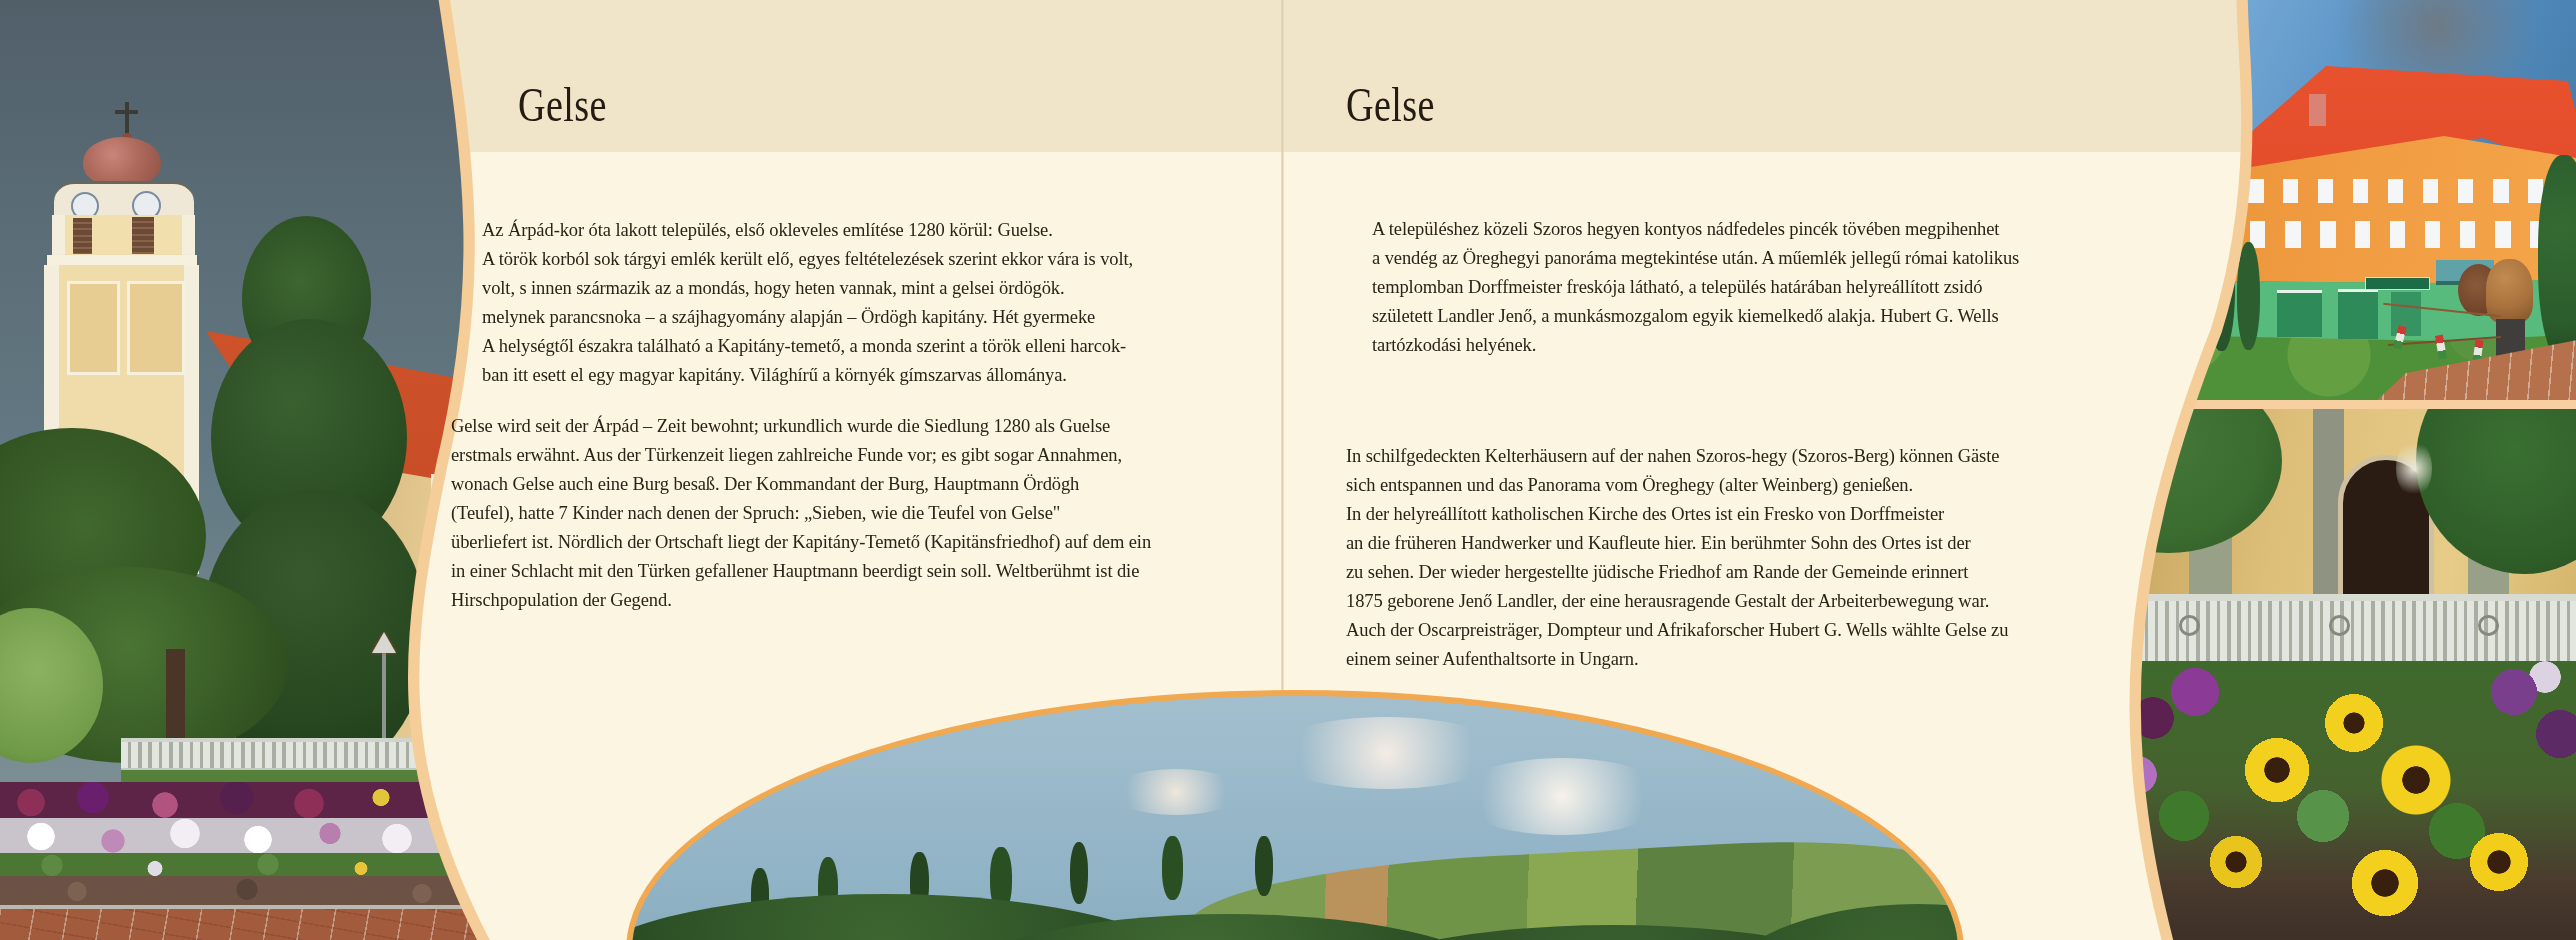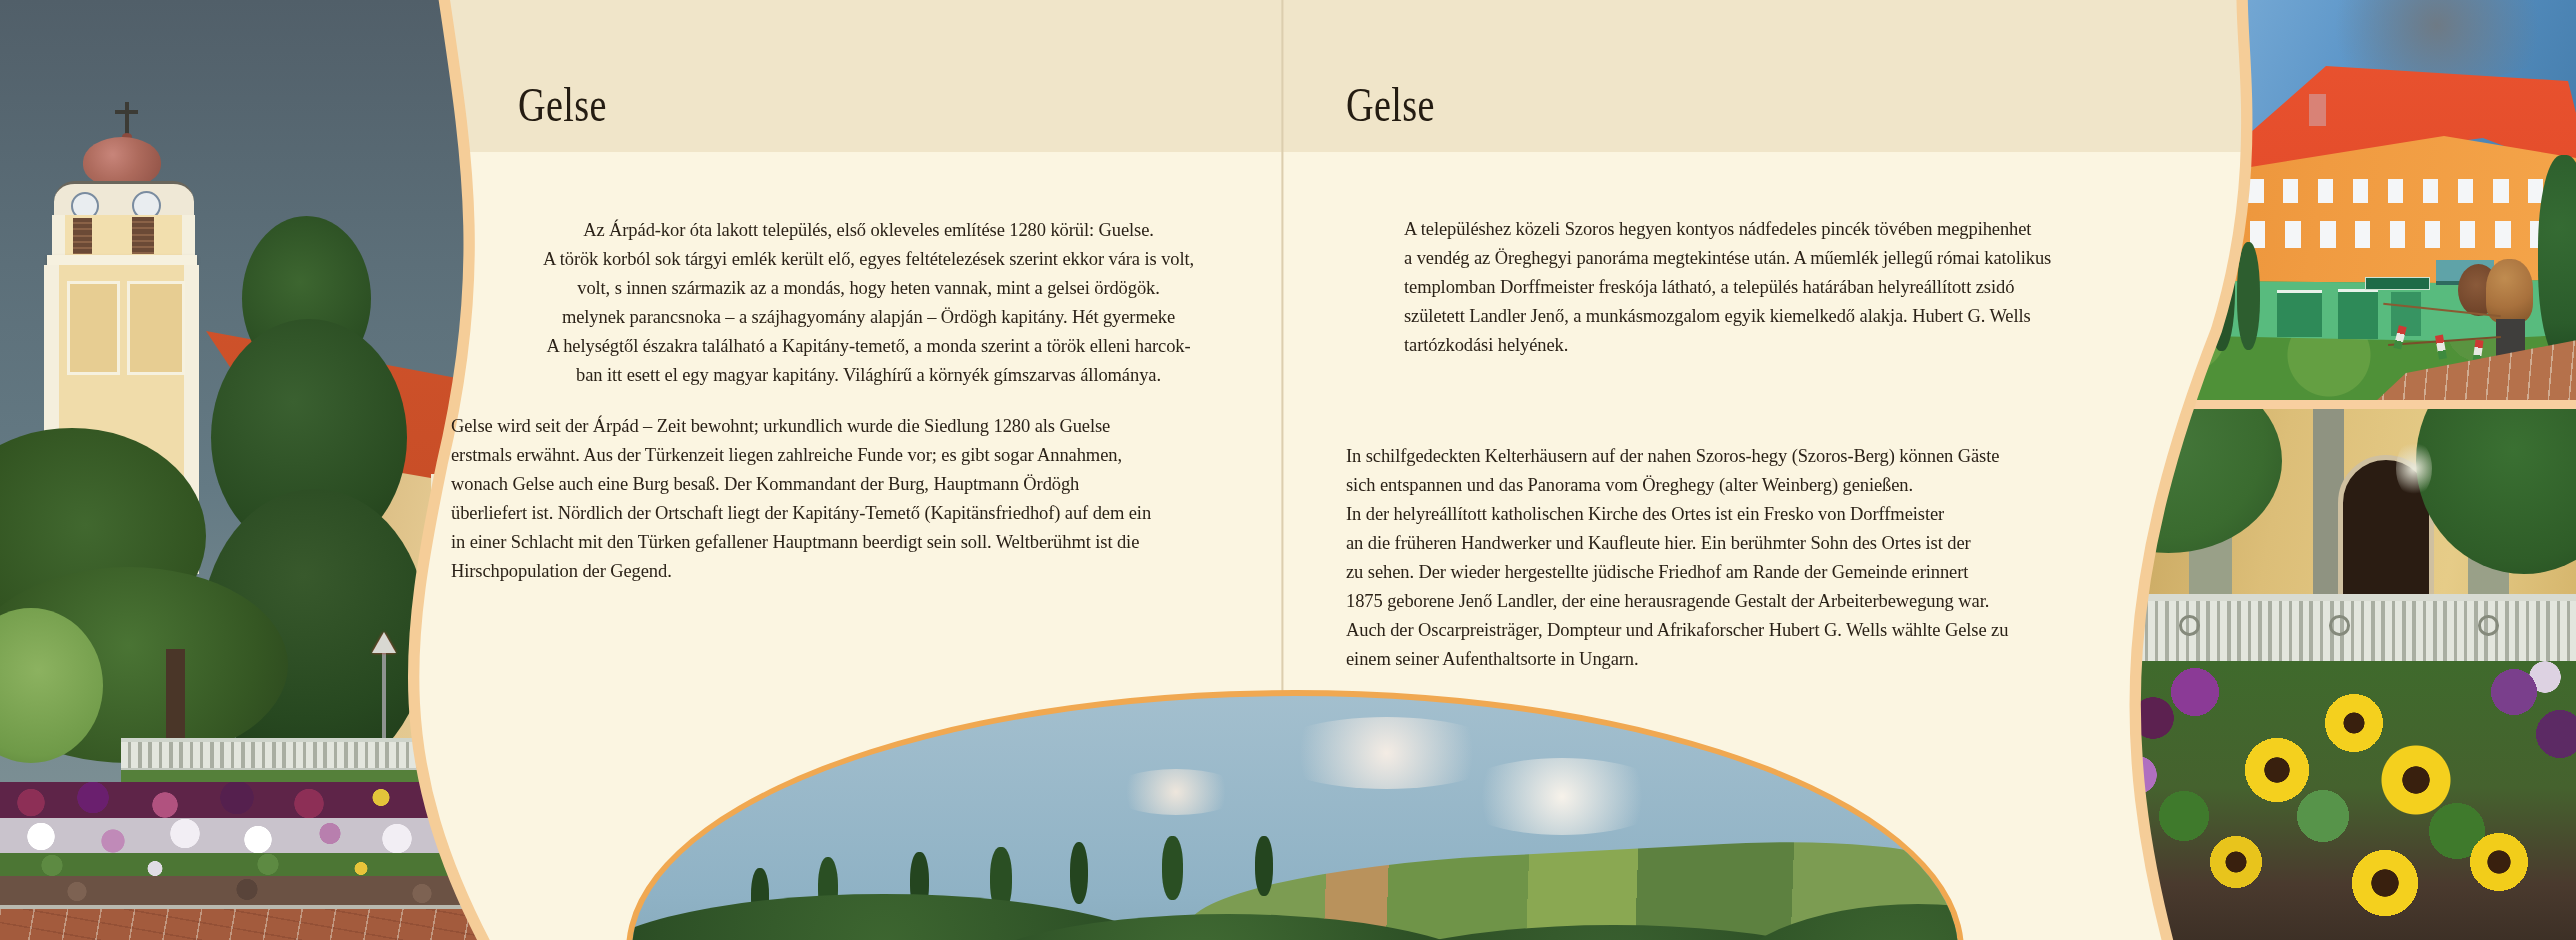--- a/index.html
+++ b/index.html
@@ -13,21 +13,21 @@
     background:linear-gradient(115deg,#8ab8de 0%,#5e97c9 40%,#39719f 100%);}
   #photo-door{left:2107px;top:409px;width:481px;height:532px;overflow:hidden;background:#d9b873;}
   #right-photo-divider{left:2107px;top:400px;width:481px;height:9.3px;background:#f8cfa0;}
   
   #arch{left:626px;top:690px;width:1326px;height:520px;border-radius:50% 50% 50% 50%/49% 49% 51% 51%;
     border:6.7px solid #f0a851;overflow:hidden;background:linear-gradient(180deg,#a3bfce 0%,#8fb2c5 38%,#86a9ba 52%);}
   
   .title{position:absolute;font-size:49px;color:#241c12;transform:scaleX(.78);transform-origin:left top;letter-spacing:0.5px;white-space:nowrap;}
   .bodytext{position:absolute;color:#2b2218;font-size:18.5px;line-height:29px;letter-spacing:-0.1px;}
   .bodytext div{white-space:nowrap;}
-  .centered div{text-align:center;}
+  .centered div{}
   
   .slats{background:repeating-linear-gradient(90deg,#e3e6de 0 6.7px,#a9aea2 6.7px 10.3px);}
 </style>
 </head>
 <body>
 
 <div id="canvas">
 
   <div id="photo-left" class="abs">
 
@@ -239,26 +239,27 @@
       <div>A török korból sok tárgyi emlék került elő, egyes feltételezések szerint ekkor vára is volt,</div>
       <div>volt, s innen származik az a mondás, hogy heten vannak, mint a gelsei ördögök.</div>
       <div>melynek parancsnoka – a szájhagyomány alapján – Ördögh kapitány. Hét gyermeke</div>
       <div>A helységtől északra található a Kapitány-temető, a monda szerint a török elleni harcok-</div>
       <div>ban itt esett el egy magyar kapitány. Világhírű a környék gímszarvas állománya.</div>
     </div>
   <div class="bodytext" style="left:451px;top:412px;width:809px;">
       <div>Gelse wird seit der Árpád – Zeit bewohnt; urkundlich wurde die Siedlung 1280 als Guelse</div>
       <div>erstmals erwähnt. Aus der Türkenzeit liegen zahlreiche Funde vor; es gibt sogar Annahmen,</div>
       <div>wonach Gelse auch eine Burg besaß. Der Kommandant der Burg, Hauptmann Ördögh</div>
+      <div>(Teufel), hatte 7 Kinder nach denen der Spruch: „Sieben, wie die Teufel von Gelse"</div>
       <div>überliefert ist. Nördlich der Ortschaft liegt der Kapitány-Temető (Kapitänsfriedhof) auf dem ein</div>
       <div>in einer Schlacht mit den Türken gefallener Hauptmann beerdigt sein soll. Weltberühmt ist die</div>
       <div>Hirschpopulation der Gegend.</div>
     </div>
 
-  <div class="bodytext" style="left:1404px;top:215px;width:762px;">
+  <div class="bodytext" style="left:1372px;top:215px;width:762px;">
       <div>A településhez közeli Szoros hegyen kontyos nádfedeles pincék tövében megpihenhet</div>
       <div>a vendég az Öreghegyi panoráma megtekintése után. A műemlék jellegű római katolikus</div>
       <div>templomban Dorffmeister freskója látható, a település határában helyreállított zsidó</div>
       <div>született Landler Jenő, a munkásmozgalom egyik kiemelkedő alakja. Hubert G. Wells</div>
       <div>tartózkodási helyének.</div>
     </div>
   <div class="bodytext" style="left:1346px;top:442px;width:762px;">
       <div>In schilfgedeckten Kelterhäusern auf der nahen Szoros-hegy (Szoros-Berg) können Gäste</div>
       <div>sich entspannen und das Panorama vom Öreghegy (alter Weinberg) genießen.</div>
       <div>In der helyreállított katholischen Kirche des Ortes ist ein Fresko von Dorffmeister</div>

